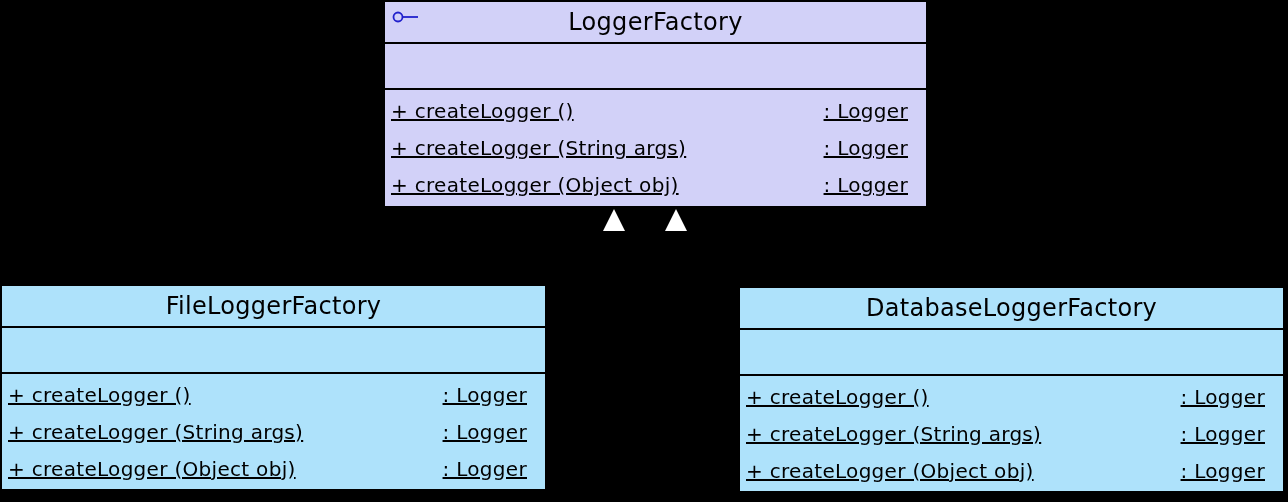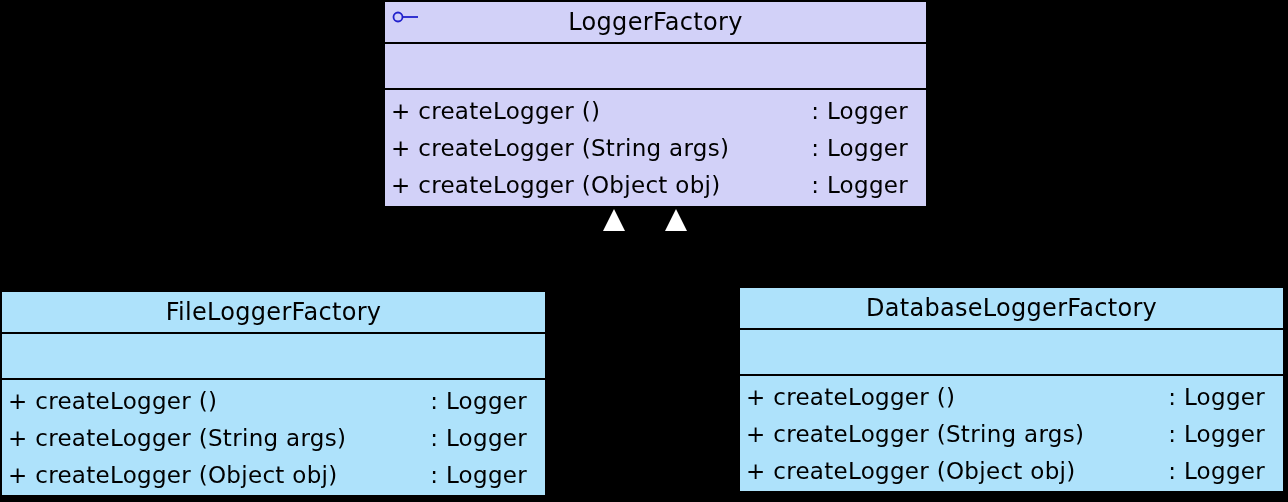--- a/index.html
+++ b/index.html
@@ -19,21 +19,21 @@
   }
   .uml-class {
     position: absolute;
     border: 2px solid #000000;
     box-sizing: border-box;
     display: flex;
     flex-direction: column;
     color: #000000;
   }
   .uml-class.parent  { left: 383px; top: 0;     width: 545px; height: 208px; background: #d2d1f8; }
-  .uml-class.child-left  { left: 0;     top: 290px; width: 547px; height: 207px; background: #aee2fb; }
+  .uml-class.child-left  { left: 0;     top: 284px; width: 547px; height: 207px; background: #aee2fb; }
   .uml-class.child-right { left: 738px; top: 286px; width: 547px; height: 207px; background: #aee2fb; }
 
   .uml-header {
     height: 40px;
     flex: 0 0 40px;
     border-bottom: 2px solid #000000;
     display: flex;
     align-items: center;
     justify-content: center;
     position: relative;
@@ -58,23 +58,24 @@
     display: flex;
     flex-direction: column;
     justify-content: space-around;
     padding: 2px 0;
   }
   .method-row {
     display: flex;
     justify-content: space-between;
     align-items: flex-start;
     padding: 0 18px 0 6px;
-    font-size: 23px;
+    font-size: 20px;
     letter-spacing: 0.3px;
     white-space: nowrap;
+    text-decoration: underline;
   }
   .method-sig { text-align: left; }
   .method-ret { text-align: left; }
 
   .gen-arrowhead {
     position: absolute;
     width: 0;
     height: 0;
     border-left: 11px solid transparent;
     border-right: 11px solid transparent;

